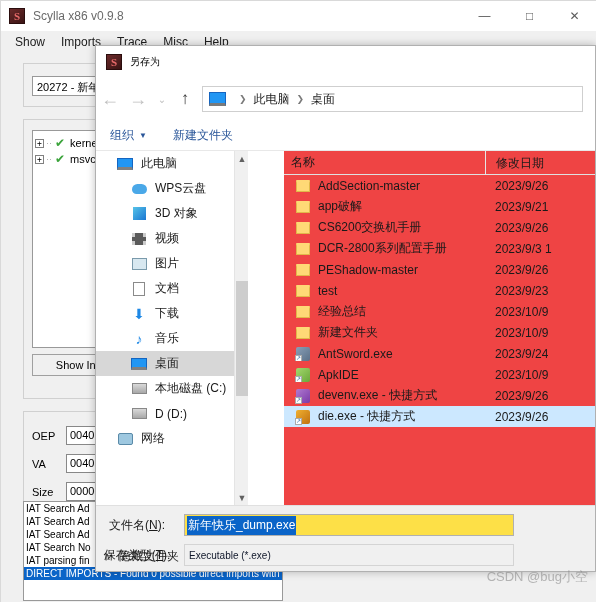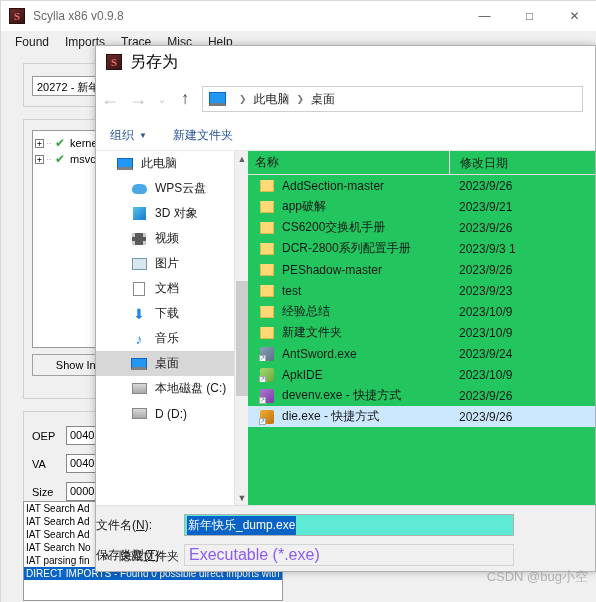--- a/index.html
+++ b/index.html
@@ -110,21 +110,21 @@
     position: absolute; left: 0; top: 0; width: 501px; height: 32px;
     background: #ffffff; display: flex; align-items: center;
   }
   .dlg-icon {
     width: 16px; height: 16px; margin-left: 10px; margin-right: 8px;
     background: linear-gradient(145deg,#6b2a2a,#3a1414);
     border: 1px solid #2a0d0d; color: #e86a6a; font-size: 11px;
     font-weight: bold; display: flex; align-items: center; justify-content: center;
     font-family: "Liberation Serif", serif;
   }
-  .dlg-title { font-size: 16px; color: #000; }
+  .dlg-title { font-size: 10px; color: #000; }
 
   .dlg-navbar {
     position: absolute; left: 0; top: 32px; width: 501px; height: 42px;
     background: #ffffff; display: flex; align-items: center;
   }
   .nav-arrow {
     width: 28px; height: 28px; display: flex; align-items: center; justify-content: center;
     color: #c0c0c0; font-size: 18px;
   }
   .nav-chev { width: 20px; height: 28px; display:flex; align-items:center; justify-content:center;
@@ -184,21 +184,21 @@
     background: #f0f0f0; border-left: 1px solid #e4e4e4;
   }
   .ss-up, .ss-dn {
     position: absolute; left: 0; width: 14px; height: 16px; color: #606060;
     font-size: 9px; display: flex; align-items: center; justify-content: center;
   }
   .ss-up { top: 0; } .ss-dn { bottom: 0; }
   .ss-thumb { position: absolute; left: 1px; top: 130px; width: 12px; height: 115px; background: #cdcdcd; }
 
   
-  .filelist { flex: 1; background: #22c55e; position: relative; overflow: hidden; }
+  .filelist { flex: 1; background: #ef4444; position: relative; overflow: hidden; margin-left: 36px; }
   .fl-header {
     display: flex; height: 24px; align-items: center;
     border-bottom: 1px solid #e0e0e0; font-size: 12px; color: #1a1a1a;
   }
   .flh-name { width: 201px; padding-left: 7px; }
   .flh-date { padding-left: 10px; border-left: 1px solid #e5e5e5; height: 24px; line-height: 24px; }
   .fl-row {
     display: flex; height: 21px; align-items: center; font-size: 12px; color: #1a1a1a;
     white-space: nowrap;
   }
@@ -224,29 +224,29 @@
     background: #fff; border: 1px solid #aaa; font-size: 6px; color: #2060a0;
     line-height: 5px; text-align: center;
   }
 
   
   .dlg-form {
     position: absolute; left: 0; top: 459px; width: 501px; height: 68px;
     background: #f0f0f0; border-top: 1px solid #e0e0e0;
   }
   .form-row { position: absolute; display: flex; align-items: center; }
-  .form-label { font-size: 12px; color: #1a1a1a; text-align: left; width: 82px; margin-right: 6px; }
+  .form-label { font-size: 12px; color: #1a1a1a; text-align: center; width: 82px; margin-right: 6px; }
   .form-input {
-    width: 330px; height: 22px; background: #5eead4; border: 1px solid #b0b0b0;
+    width: 330px; height: 22px; background: #fde047; border: 1px solid #b0b0b0;
     font-size: 12px; display: flex; align-items: center; padding: 0 2px;
   }
   .sel-text { background: #0a64c8; color: #ffffff; padding: 1px 1px; }
   .form-combo {
     width: 330px; height: 22px; background: #f0f0f0; border: 1px solid #d4d4d4;
-    font-size: 16px; display: flex; align-items: center; padding: 0 4px; color: #8b5cf6;
+    font-size: 10px; display: flex; align-items: center; padding: 0 4px; color: #0f172a;
   }
   .hide-folders {
     position: absolute; left: 103px; top: 548px; display: flex; align-items: center;
     font-size: 12px; color: #1a1a1a;
   }
   .hf-caret { color: #3a3a3a; font-size: 11px; margin-right: 8px; }
 
   .watermark {
     position: absolute; right: 8px; bottom: 16px;
     font-size: 13px; color: rgba(130,130,130,0.55);
@@ -266,21 +266,21 @@
       <div class="scylla-icon">S</div>
       <div class="scylla-title">Scylla x86 v0.9.8</div>
       <div class="titlebar-buttons">
         <div class="tb-btn">—</div>
         <div class="tb-btn">□</div>
         <div class="tb-btn">✕</div>
       </div>
     </div>
 
     <div class="scylla-menubar">
-      <div class="menu-item">Found</div>
+      <div class="menu-item">Show</div>
       <div class="menu-item">Imports</div>
       <div class="menu-item">Trace</div>
       <div class="menu-item">Misc</div>
       <div class="menu-item">Help</div>
     </div>
 
     <div class="scylla-body">
 
       <div class="groupbox gb-attach">
         <div class="win-combo">20272 - 新年快</div>
@@ -423,20 +423,26 @@
                 <span class="icon-disk"></span>
               </span>
               <span>本地磁盘 (C:)</span>
             </div>
             <div class="side-item lvl1">
               <span class="side-ico">
                 <span class="icon-disk"></span>
               </span>
               <span>D (D:)</span>
             </div>
+            <div class="side-item">
+              <span class="side-ico">
+                <span class="icon-net"></span>
+              </span>
+              <span>网络</span>
+            </div>
           </div>
         <div class="side-scroll">
           <div class="ss-up">▲</div>
           <div class="ss-thumb"></div>
           <div class="ss-dn">▼</div>
         </div>
       </div>
 
       <div class="filelist">
         <div class="fl-header">

